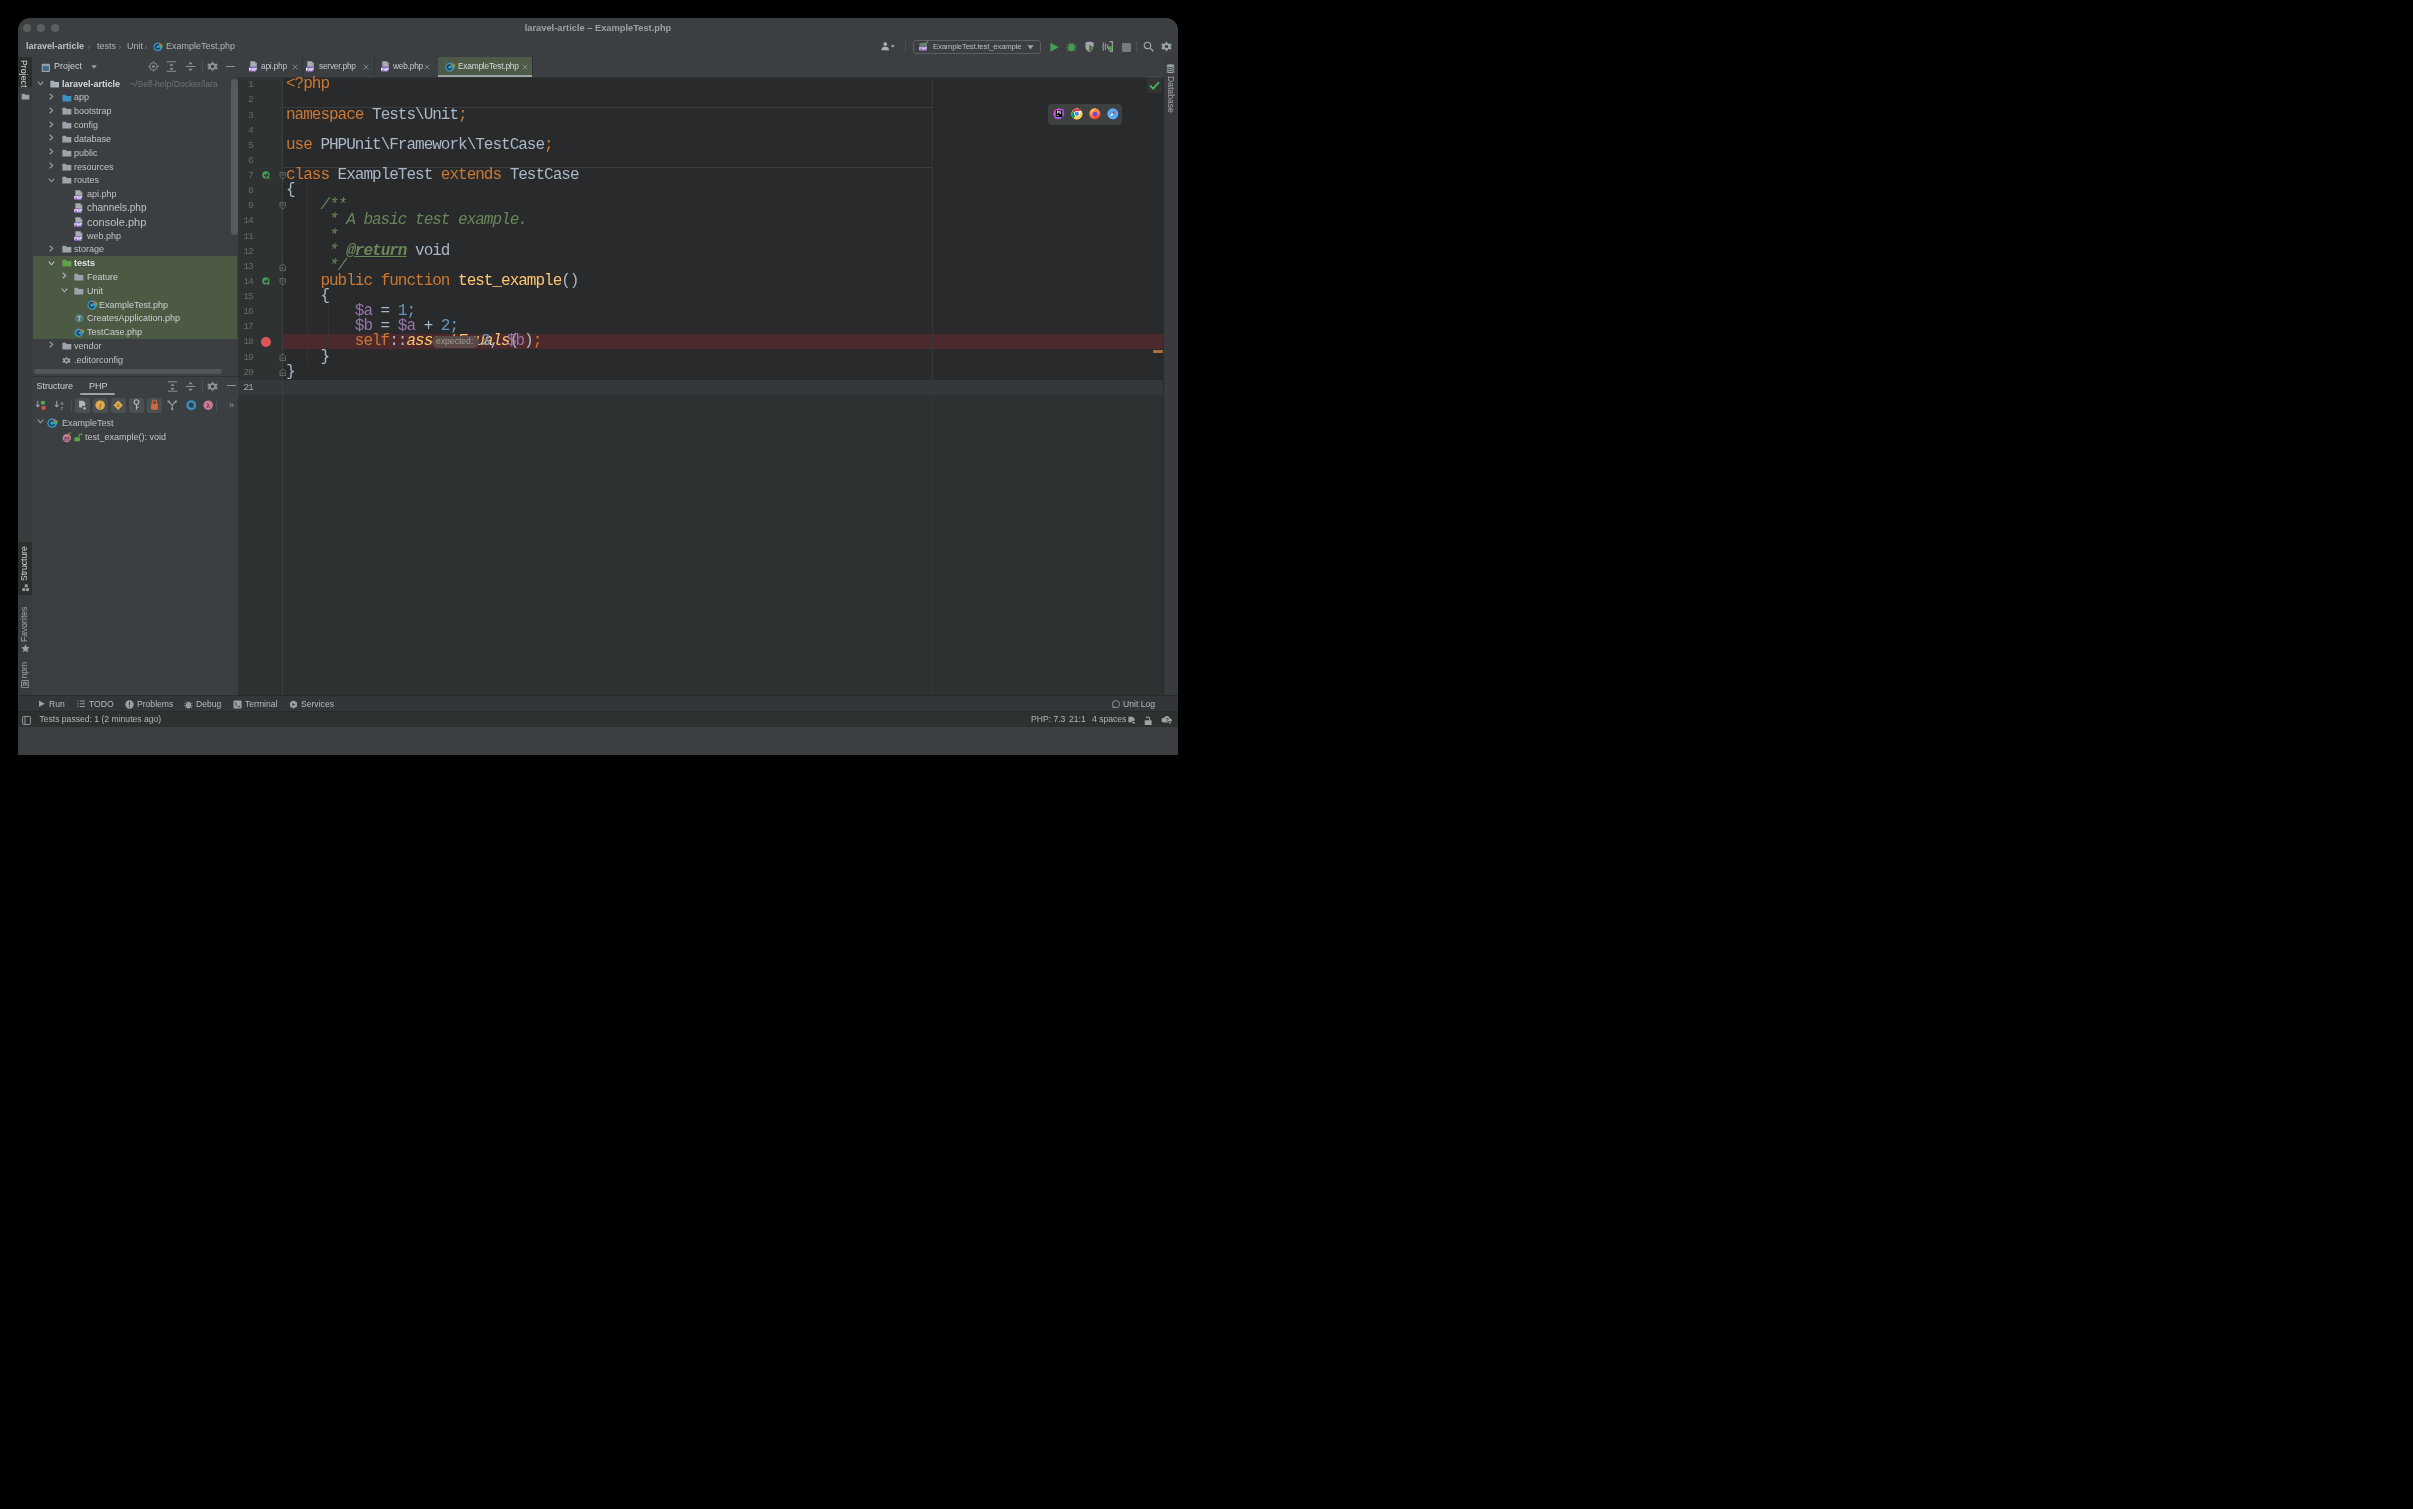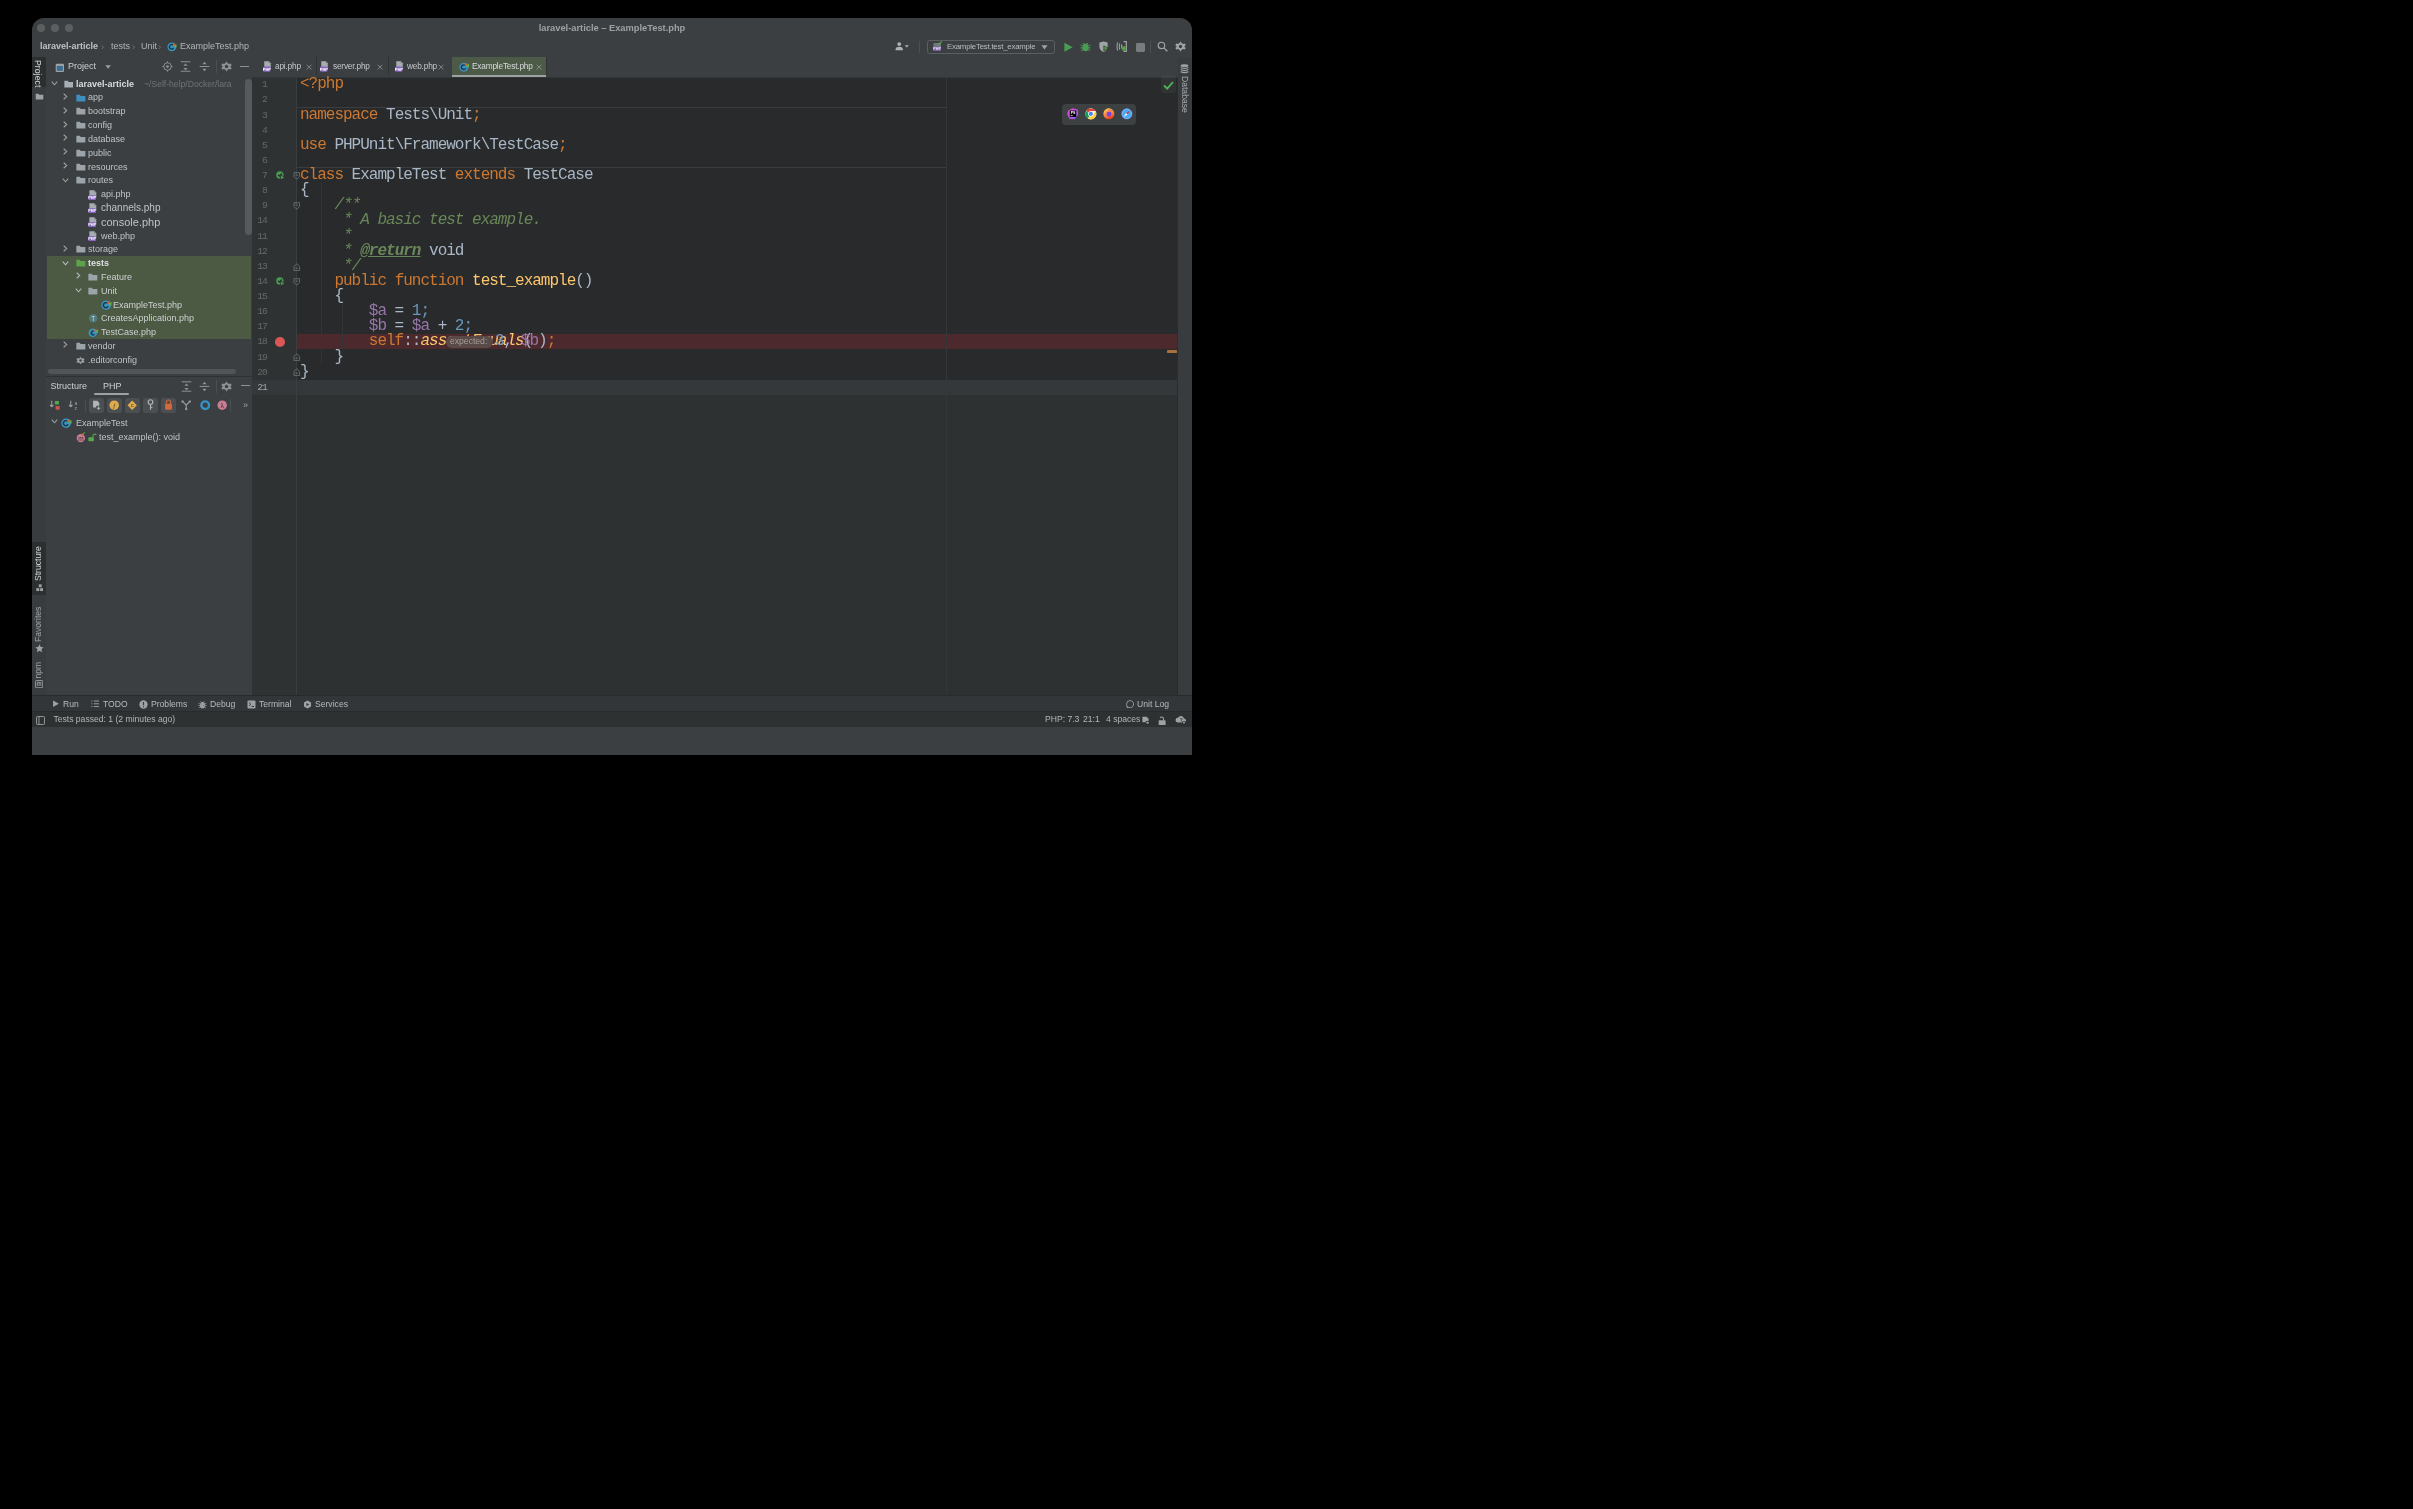--- a/index.html
+++ b/index.html
@@ -1,19 +1,19 @@
 <!DOCTYPE html>
 <html style="font-size:11px"><head>
 <meta charset="utf-8">
 <style>
   html,body{margin:0;padding:0}
   body{width:1207px;height:755px;background:#000;font-family:"Liberation Sans",sans-serif;
        -webkit-font-smoothing:antialiased;overflow:hidden;position:relative}
   .abs{position:absolute}
-  #win{position:absolute;left:32px;top:18px;width:1160px;height:883px;background:#3c3f41;
+  #win{position:absolute;left:18px;top:18px;width:1160px;height:883px;background:#3c3f41;
        border-radius:12px;overflow:hidden}
   .tl{position:absolute;top:5.9px;width:8px;height:8px;border-radius:50%;background:#5b5f60}
   .vtext{writing-mode:vertical-rl}
   .icon{position:absolute}
   svg{display:block}
   .mono{font-family:"Liberation Mono",monospace;font-size:16px;letter-spacing:-1px;white-space:pre}
   .cl{position:absolute;left:48px;line-height:15px;height:15px;color:#a9b7c6}
   .lnum{position:absolute;left:0;width:15px;text-align:right;line-height:15px;height:15px;
         font-family:"Liberation Mono",monospace;font-size:9.7px;letter-spacing:-0.9px;color:#64696b}
   .k{color:#cc7832}.v{color:#9876aa}.n{color:#6897bb}.fn{color:#ffc66d}

